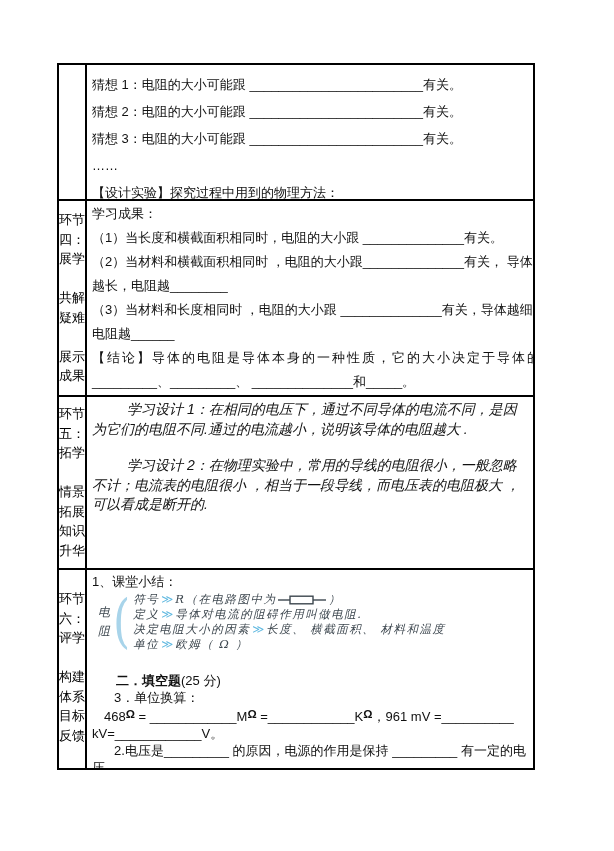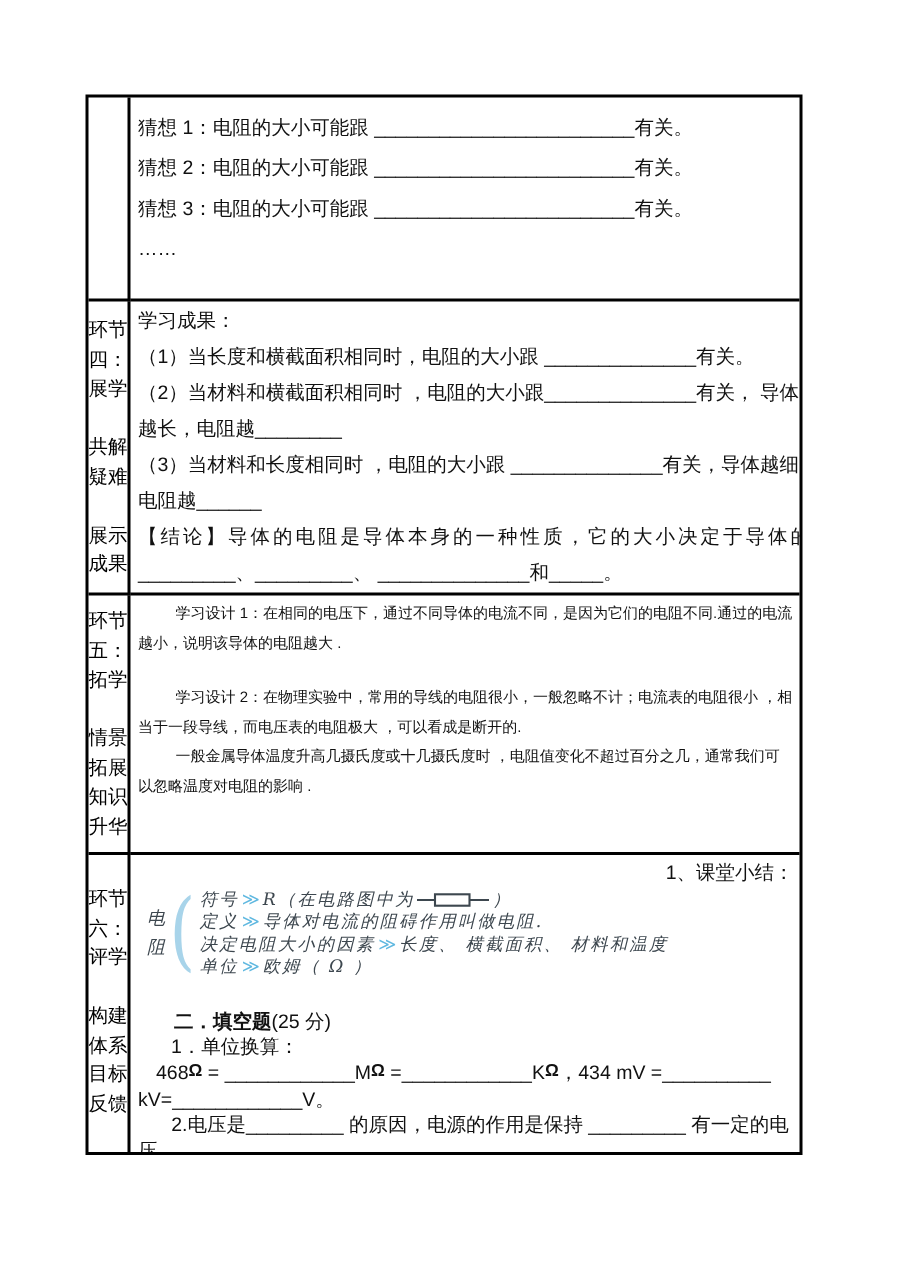--- a/index.html
+++ b/index.html
@@ -34,27 +34,27 @@
   
   .cc.r1{font-size:13px;line-height:27px;padding-top:6px;}
   .cc.r1 .line{white-space:nowrap;}
 
   
   .cc.r2{font-size:13px;line-height:24px;padding-top:1px;}
   .cc.r2 .line{white-space:nowrap;}
   .cc.r2 .spread{letter-spacing:2px;}
 
   
-  .cc.r3{font-size:10px;line-height:19.5px;padding-top:3px;}
+  .cc.r3{font-size:14px;line-height:19.5px;padding-top:3px;font-style:italic;}
   .cc.r3 p{margin:0;text-indent:2.5em;}
   .cc.r3 p.gap{margin-top:17px;}
 
   
   .cc.r4{font-size:13px;padding-top:3px;}
-  .heading{line-height:18px;text-align:right;}
+  .heading{line-height:18px;}
 
   .concept{display:flex;align-items:center;margin:1px 0 0 4px;height:60px;}
   .hand{font-family:"DejaVu Serif","Liberation Serif",serif;font-style:italic;color:#3d474f;}
   .subject{white-space:pre-line;font-size:12px;line-height:19px;text-align:center;width:16px;}
   .brace{
     font-family:"DejaVu Serif",serif;font-size:44px;color:#a8d4ea;
     transform:scaleY(1.3);display:inline-block;margin:0 3px 0 1px;line-height:56px;
     font-style:normal;
   }
   .c-items{display:flex;flex-direction:column;justify-content:center;}
@@ -78,20 +78,21 @@
 
 <div class="sheet">
   <div class="tbl">
 
     <div class="cell lc r1"></div>
     <div class="cell cc r1">
       <div class="line">猜想 1：电阻的大小可能跟 ________________________有关。</div>
       <div class="line">猜想 2：电阻的大小可能跟 ________________________有关。</div>
       <div class="line">猜想 3：电阻的大小可能跟 ________________________有关。</div>
       <div class="line">……</div>
+      <div class="line">【设计实验】探究过程中用到的物理方法：  ____________________</div>
     </div>
 
     <div class="cell lc r2">
       <div class="vlabel">环节
 四：
 展学
 
 共解
 疑难
 
@@ -115,21 +116,20 @@
 拓学
 
 情景
 拓展
 知识
 升华</div>
     </div>
     <div class="cell cc r3">
       <p>学习设计 1：在相同的电压下，通过不同导体的电流不同，是因为它们的电阻不同.通过的电流越小，说明该导体的电阻越大 .</p>
       <p class="gap">学习设计 2：在物理实验中，常用的导线的电阻很小，一般忽略不计；电流表的电阻很小 ，相当于一段导线，而电压表的电阻极大 ，可以看成是断开的.</p>
-      <p>一般金属导体温度升高几摄氏度或十几摄氏度时 ，电阻值变化不超过百分之几，通常我们可以忽略温度对电阻的影响 .</p>
     </div>
 
     <div class="cell lc r4 last">
       <div class="vlabel">环节
 六：
 评学
 
 构建
 体系
 目标
@@ -160,23 +160,23 @@
             <span>单位</span><span class="chev">≫</span><span>欧姆（ Ω ）</span>
           </div>
         </div>
       </div>
 
 
       <div class="quiz">
         <div class="sec">
           <span class="b">二．填空题</span><span>(25 分)</span>
         </div>
-        <div class="q1label">1．单位换算：</div>
+        <div class="q1label">3．单位换算：</div>
         <div class="q1line">
-          <span>468</span><span class="om">Ω</span><span> = </span><span>____________</span><span>M</span><span class="om">Ω</span><span> =</span><span>____________</span><span>K</span><span class="om">Ω</span><span>，</span><span>434 mV =</span><span>__________</span>
+          <span>468</span><span class="om">Ω</span><span> = </span><span>____________</span><span>M</span><span class="om">Ω</span><span> =</span><span>____________</span><span>K</span><span class="om">Ω</span><span>，</span><span>961 mV =</span><span>__________</span>
         </div>
         <div class="q1line2">kV=____________V。</div>
         <p class="q2">2.电压是_________ 的原因，电源的作用是保持 _________ 有一定的电压。</p>
       </div>
     </div>
 
   </div>
 </div>
 
 </body></html>

